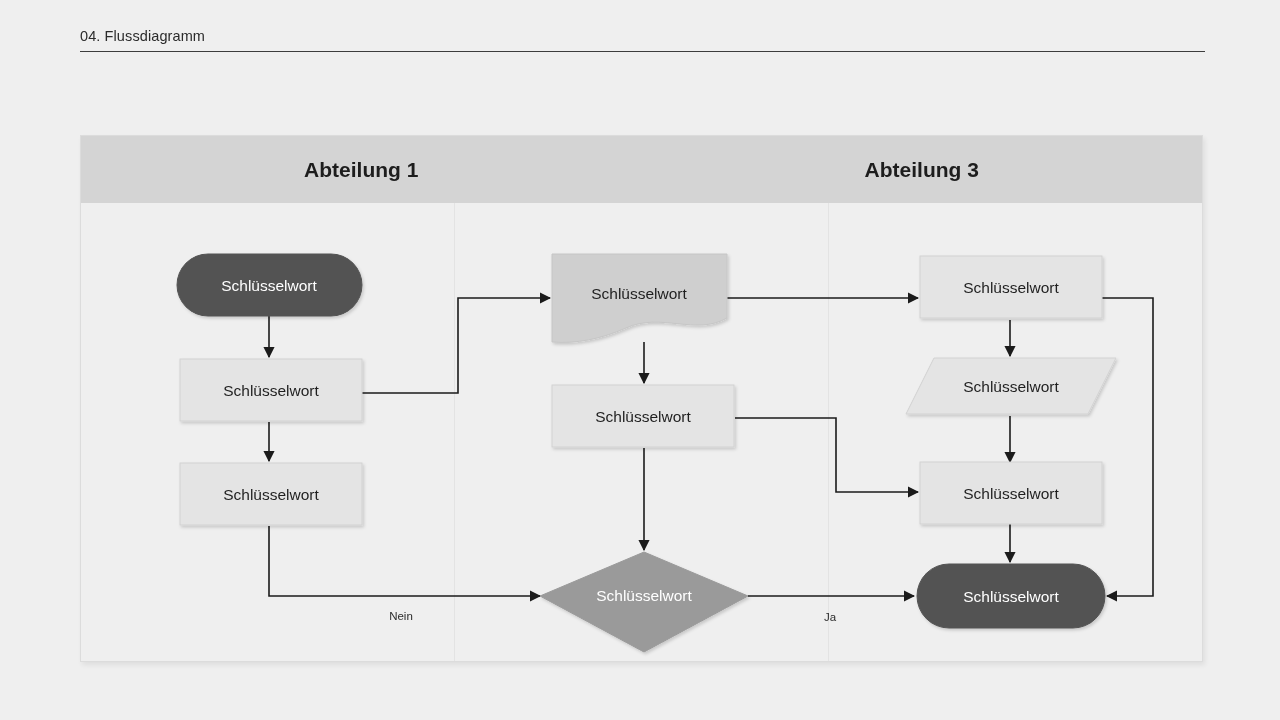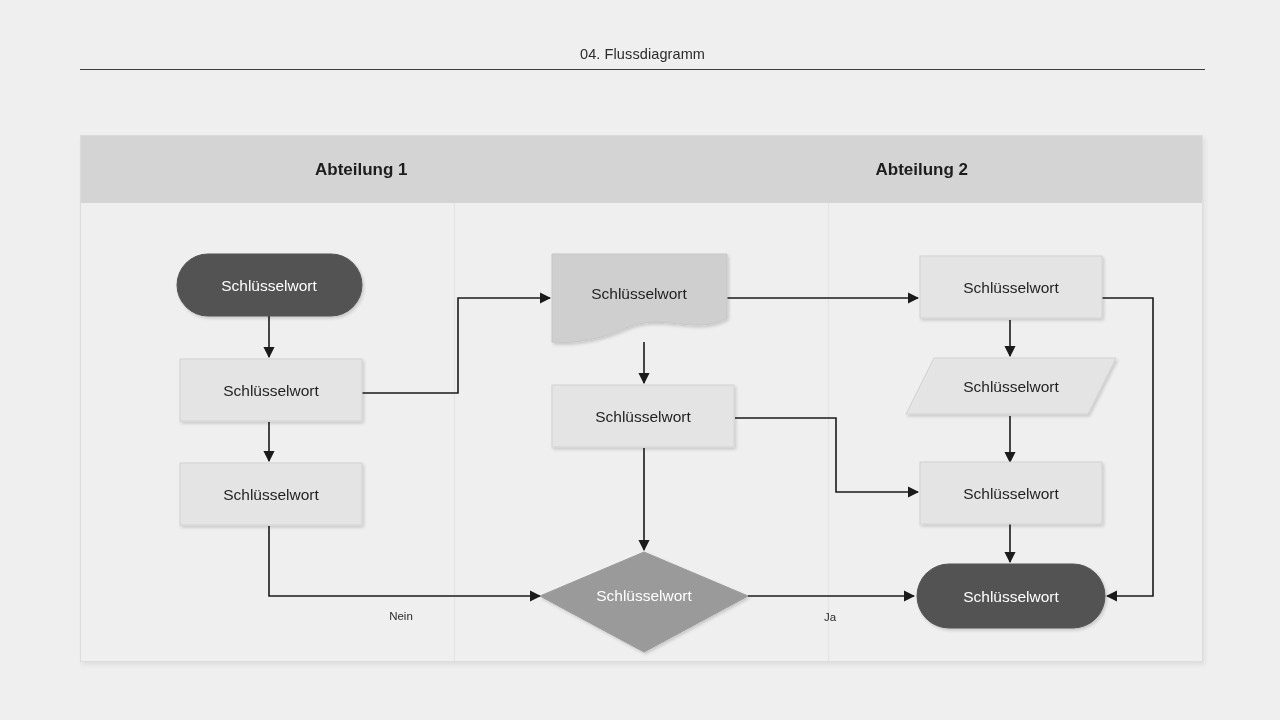--- a/index.html
+++ b/index.html
@@ -12,23 +12,22 @@
     height: 720px;
     font-family: "Liberation Sans", sans-serif;
     overflow: hidden;
     position: relative;
   }
 
   
   #slide-header {
     position: absolute;
     left: 80px;
-    top: 46px;
+    top: 28px;
     width: 1125px;
-    text-align: center;
   }
   #slide-header .title {
     font-size: 14.5px;
     color: #2b2b2b;
     letter-spacing: 0.1px;
     padding-bottom: 7px;
     white-space: nowrap;
   }
   #slide-header .rule {
     height: 1.4px;
@@ -51,21 +50,21 @@
   #lane-header-row {
     display: flex;
     height: 67px;
     background: #d4d4d4;
   }
   .lane-header {
     flex: 1 1 0;
     display: flex;
     align-items: center;
     justify-content: center;
-    font-size: 17px;
+    font-size: 21px;
     font-weight: bold;
     color: #1d1d1d;
   }
   #lane-body-row {
     display: flex;
     height: 458px;
     position: relative;
   }
   .lane-body {
     flex: 1 1 0;
@@ -131,21 +130,21 @@
   <div class="rule"></div>
 </div>
 
 <div id="swimlane-frame">
 
   <div id="lane-header-row">
     <div class="lane-header">
       <span>Abteilung 1</span>
     </div>
     <div class="lane-header">
-      <span>Abteilung 2</span>
+      <span>Abteilung 3</span>
     </div>
   </div>
 
   <div id="lane-body-row">
     <div class="lane-body"></div>
     <div class="lane-body"></div>
     <div class="lane-body"></div>
   </div>
 
   <div id="diagram-layer">

